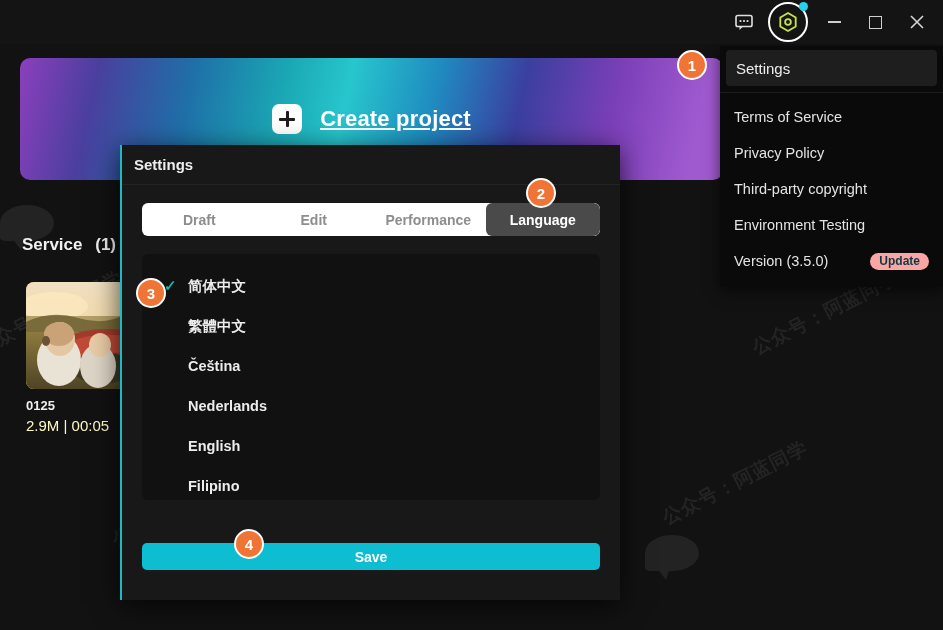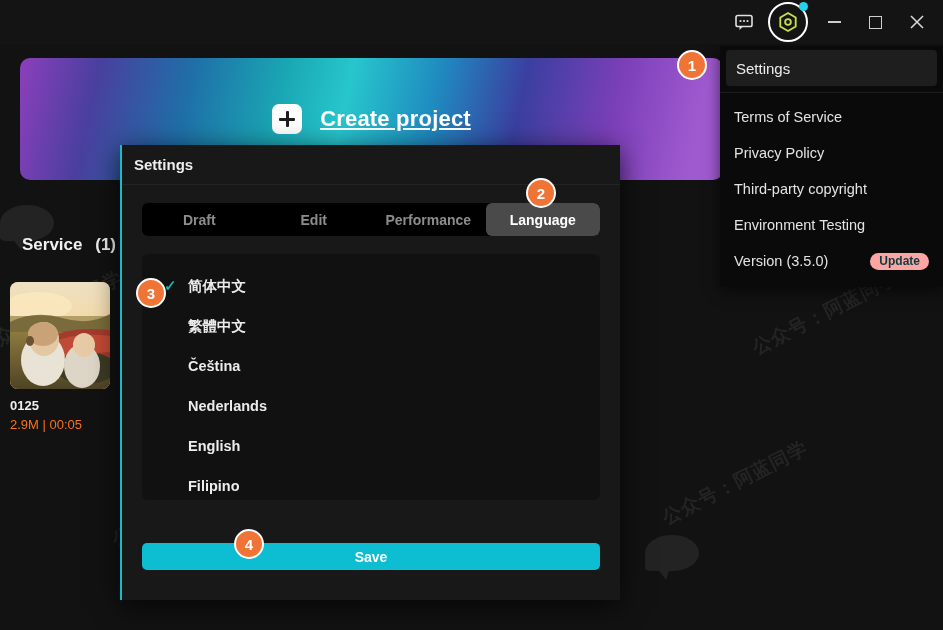--- a/index.html
+++ b/index.html
@@ -151,38 +151,38 @@
   .proj-head {
     position: absolute;
     left: 22px; top: 235px;
     color: #f0f0f0;
     font-size: 17px;
     font-weight: 700;
     z-index: 2;
   }
   .proj-head .cnt { font-weight: 700; }
 
-  .proj-card { position: absolute; left: 10px; top: 282px; width: 100px; z-index: 2; }
+  .proj-card { position: absolute; left: 26px; top: 282px; width: 100px; z-index: 2; }
   .proj-thumb {
     width: 100px; height: 107px;
     border-radius: 8px;
     overflow: hidden;
     position: relative;
     background: #c98b50;
   }
   .proj-name {
     margin-top: 9px;
     color: #efefef;
     font-size: 13px;
     font-weight: 700;
   }
   .proj-meta {
     margin-top: 4px;
-    color: #f97316;
-    font-size: 13px;
+    color: #fef9c3;
+    font-size: 15px;
   }
 
   
   .menu {
     position: absolute;
     right: 0; top: 46px;
     width: 223px;
     background: #0a0a0a;
     z-index: 25;
     padding-bottom: 8px;
@@ -235,21 +235,21 @@
     padding-left: 12px;
     color: #ededed;
     font-size: 15px;
     font-weight: 700;
     border-bottom: 1px solid #242424;
   }
   .dlg-body { padding: 18px 20px 0 20px; }
 
   .tabs {
     display: flex;
-    background: #000000;
+    background: #ffffff;
     border-radius: 6px;
     height: 33px;
     overflow: hidden;
   }
   .tab {
     flex: 1;
     display: flex; align-items: center; justify-content: center;
     color: #8d8d8d;
     font-size: 14px;
     font-weight: 700;

